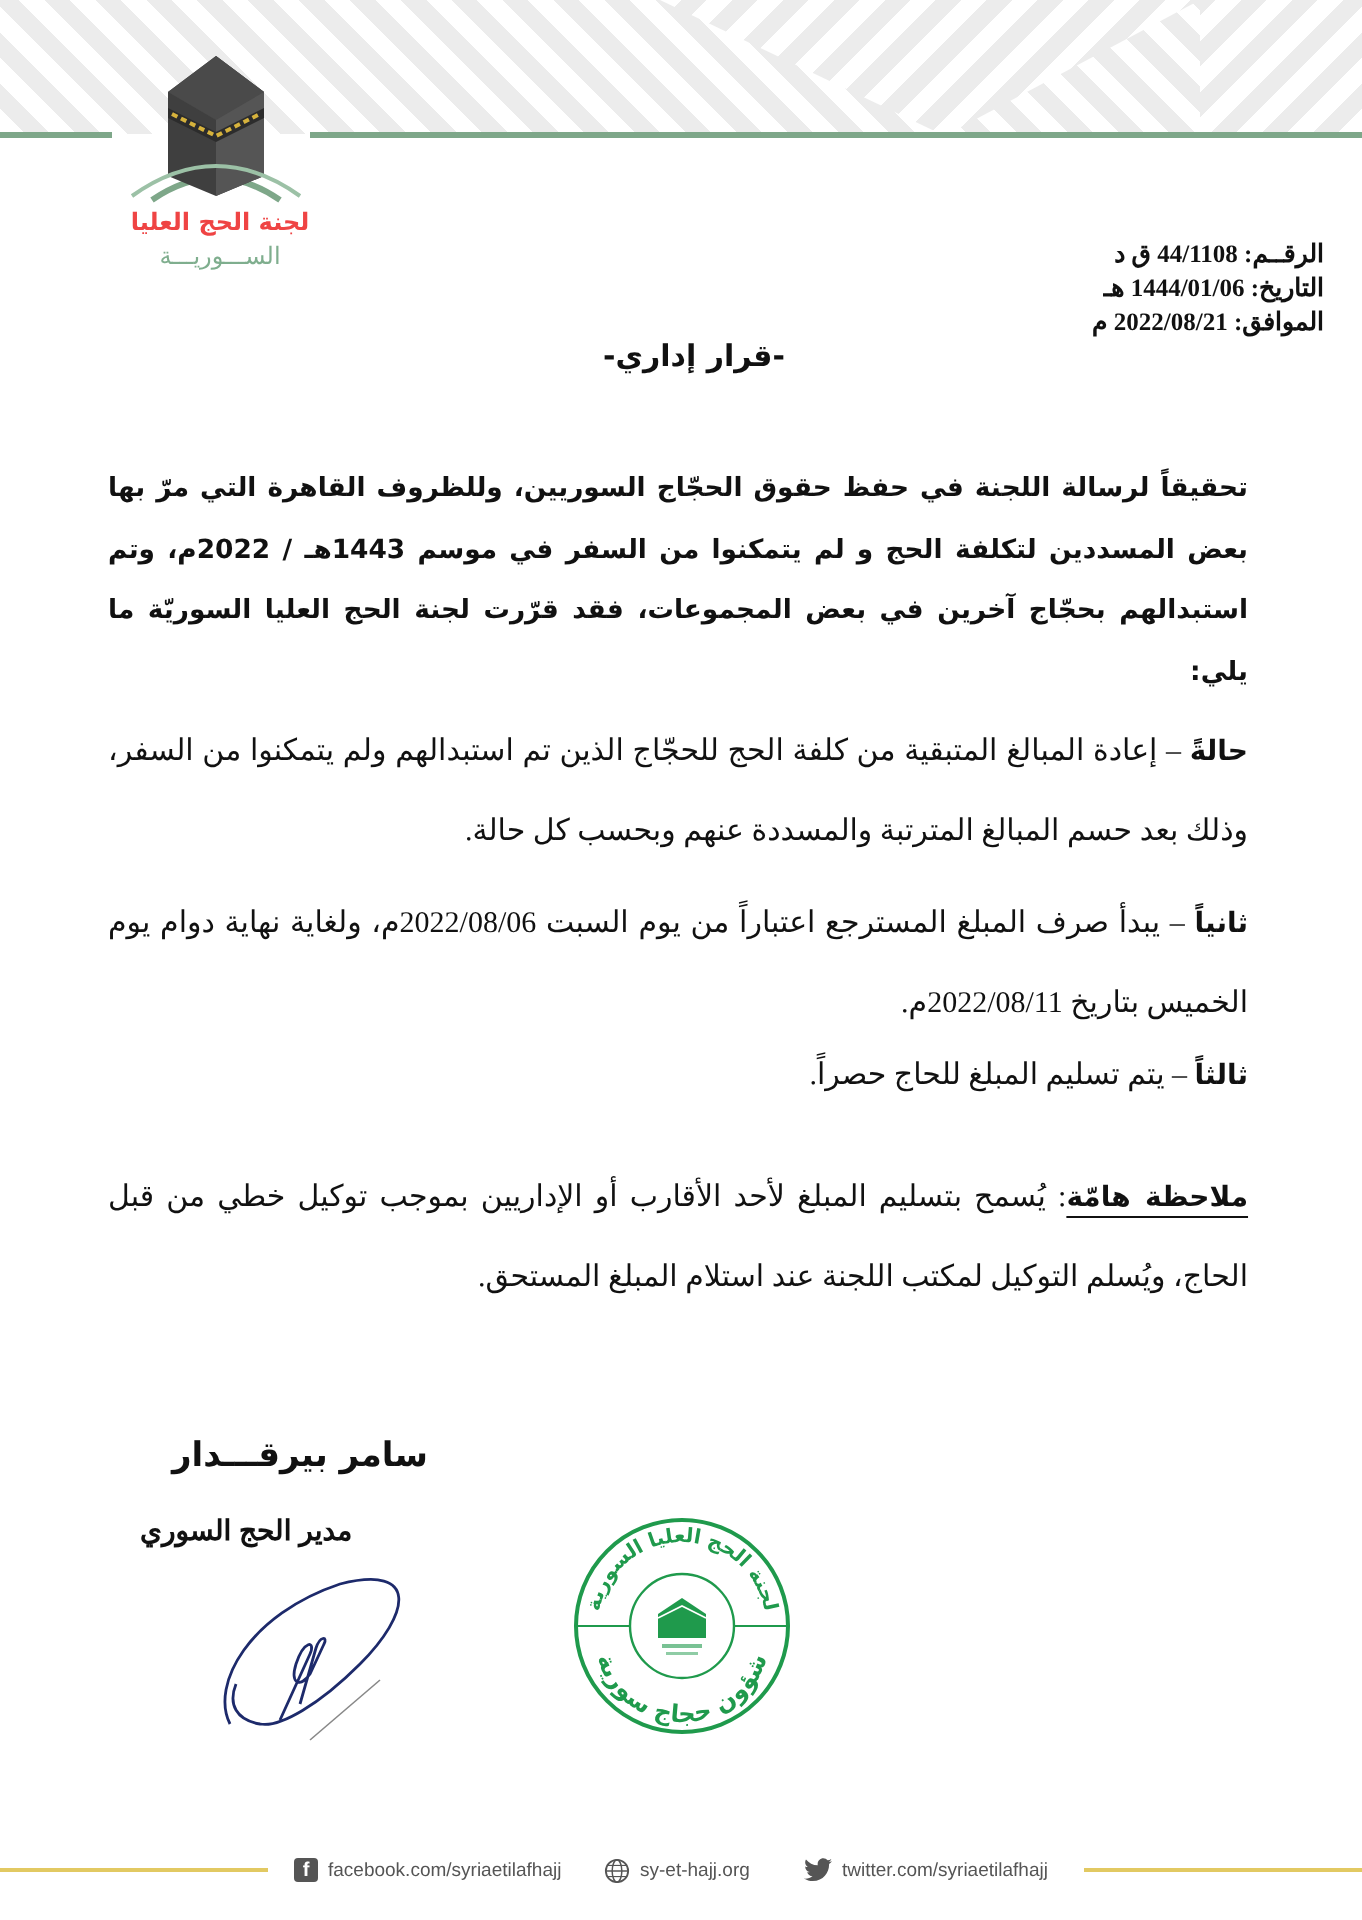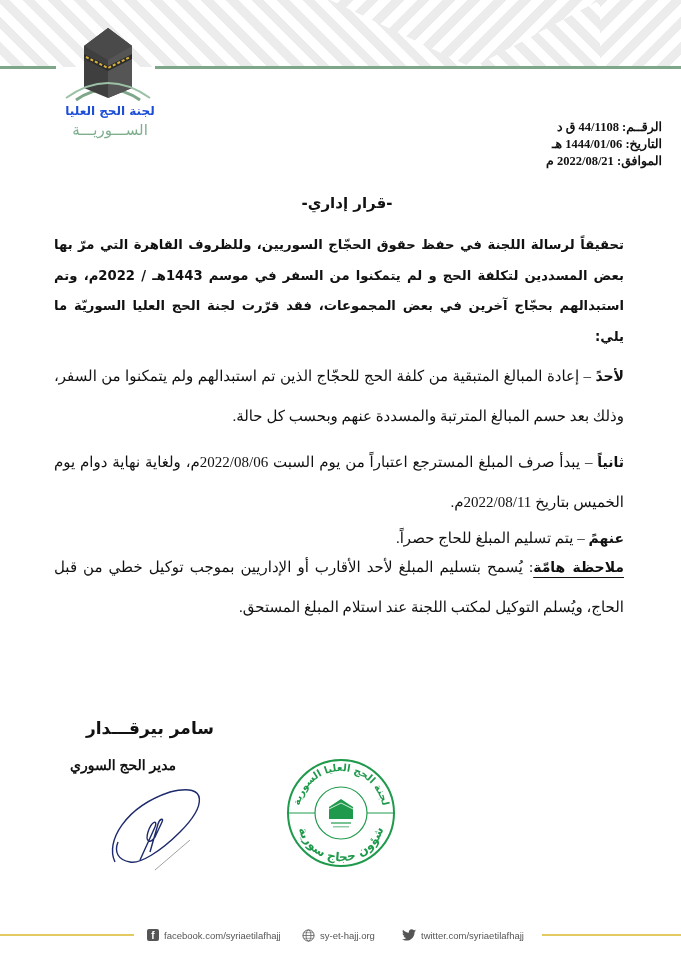--- a/index.html
+++ b/index.html
@@ -24,55 +24,55 @@
   }
   .green-line {
     position: absolute; top: 66px; height: 3px; background: #7ea789;
   }
   .green-line.left { left: 0; width: 56px; }
   .green-line.right { left: 155px; width: 526px; }
 
   .logo { position: absolute; left: 58px; top: 26px; width: 100px; height: 110px; }
   .logo-text-1 {
     position: absolute; left: 40px; top: 104px; width: 140px; text-align: center;
-    font-family: "DejaVu Sans", sans-serif; font-size: 12px; font-weight: bold; color: #1d4ed8;
+    font-family: "DejaVu Sans", sans-serif; font-size: 12px; font-weight: bold; color: #ef4444;
     direction: rtl;
   }
   .logo-text-2 {
     position: absolute; left: 40px; top: 121px; width: 140px; text-align: center;
-    font-size: 15px; color: #7fae8e; letter-spacing: 2px; direction: rtl;
+    font-size: 12px; color: #7fae8e; letter-spacing: 2px; direction: rtl;
   }
 
   .meta {
     position: absolute; right: 19px; top: 99px; direction: rtl; text-align: right;
     font-family: "Liberation Serif", serif; font-size: 12.5px; font-weight: bold; line-height: 17px; margin-top: 20px;
   }
   .meta .row { white-space: nowrap; }
 
   .title {
-    position: absolute; left: 0; top: 194px; width: 681px; text-align: center;
+    position: absolute; left: 0; top: 169px; width: 681px; text-align: center;
     font-family: "DejaVu Sans", sans-serif; font-size: 15px; font-weight: bold; direction: rtl; padding-left: 13px;
   }
 
   .body-text {
     position: absolute; right: 57px; width: 570px; direction: rtl; text-align: justify;
     font-family: "DejaVu Sans", sans-serif;
   }
   .intro {
     top: 230px; font-size: 13.2px; font-weight: bold; line-height: 30.5px;
     text-align-last: right;
   }
   .para {
     font-family: "Liberation Serif", serif; font-size: 15px; line-height: 40px;
   }
   .para .label { font-family: "DejaVu Sans", sans-serif; font-weight: bold; font-size: 14px; }
   .p1 { top: 356px; }
   .p2 { top: 442px; }
   .p3 { top: 518px; }
-  .note { top: 547px; }
+  .note { top: 579px; }
   .note .label { text-decoration: underline; text-decoration-thickness: 1px; text-underline-offset: 5px; }
 
   .sig-name {
     position: absolute; left: 70px; top: 718px; width: 160px; text-align: center; direction: rtl;
     font-family: "DejaVu Sans", sans-serif; font-size: 17px; font-weight: bold; letter-spacing: 1px;
   }
   .sig-title {
     position: absolute; left: 70px; top: 757px; width: 160px; text-align: left; direction: rtl;
     font-family: Liberation Sans, sans-serif; font-size: 14px; font-weight: bold;
   }
@@ -130,27 +130,27 @@
     <span>الموافق:</span>
     <span>2022/08/21 م</span>
   </div>
 </div>
 
 <div class="title">-قرار إداري-</div>
 
 <div class="body-text intro">تحقيقاً لرسالة اللجنة في حفظ حقوق الحجّاج السوريين، وللظروف القاهرة التي مرّ بها بعض المسددين لتكلفة الحج و لم يتمكنوا من السفر في موسم 1443هـ / 2022م، وتم استبدالهم بحجّاج آخرين في بعض المجموعات، فقد قرّرت لجنة الحج العليا السوريّة ما يلي:</div>
 
 <div class="body-text para p1">
-  <span class="label">لأحدً</span><span> – إعادة المبالغ المتبقية من كلفة الحج للحجّاج الذين تم استبدالهم ولم يتمكنوا من السفر، وذلك بعد حسم المبالغ المترتبة والمسددة عنهم وبحسب كل حالة.</span>
+  <span class="label">حالةً</span><span> – إعادة المبالغ المتبقية من كلفة الحج للحجّاج الذين تم استبدالهم ولم يتمكنوا من السفر، وذلك بعد حسم المبالغ المترتبة والمسددة عنهم وبحسب كل حالة.</span>
 </div>
 <div class="body-text para p2">
   <span class="label">ثانياً</span><span> – يبدأ صرف المبلغ المسترجع اعتباراً من يوم السبت 2022/08/06م، ولغاية نهاية دوام يوم الخميس بتاريخ 2022/08/11م.</span>
 </div>
 <div class="body-text para p3">
-  <span class="label">عنهمً</span><span> – يتم تسليم المبلغ للحاج حصراً.</span>
+  <span class="label">ثالثاً</span><span> – يتم تسليم المبلغ للحاج حصراً.</span>
 </div>
 <div class="body-text para note">
   <span class="label">ملاحظة هامّة</span><span>: يُسمح بتسليم المبلغ لأحد الأقارب أو الإداريين بموجب توكيل خطي من قبل الحاج، ويُسلم التوكيل لمكتب اللجنة عند استلام المبلغ المستحق.</span>
 </div>
 
 <div class="sig-name">سامر بيرقـــدار</div>
 <div class="sig-title">مدير الحج السوري</div>
 <svg class="signature" viewBox="0 0 110 90">
   <path d="M15 80 C5 60 25 25 70 10 C110 0 105 25 80 50 C60 70 40 82 30 80 C18 78 14 70 18 60" fill="none" stroke="#1d2a6b" stroke-width="1.4"></path>
   <path d="M40 78 L55 45 C58 38 52 38 48 50 C45 60 50 62 55 55 L62 40 C64 36 60 36 58 42 L50 70" fill="none" stroke="#1d2a6b" stroke-width="1.4"></path>

